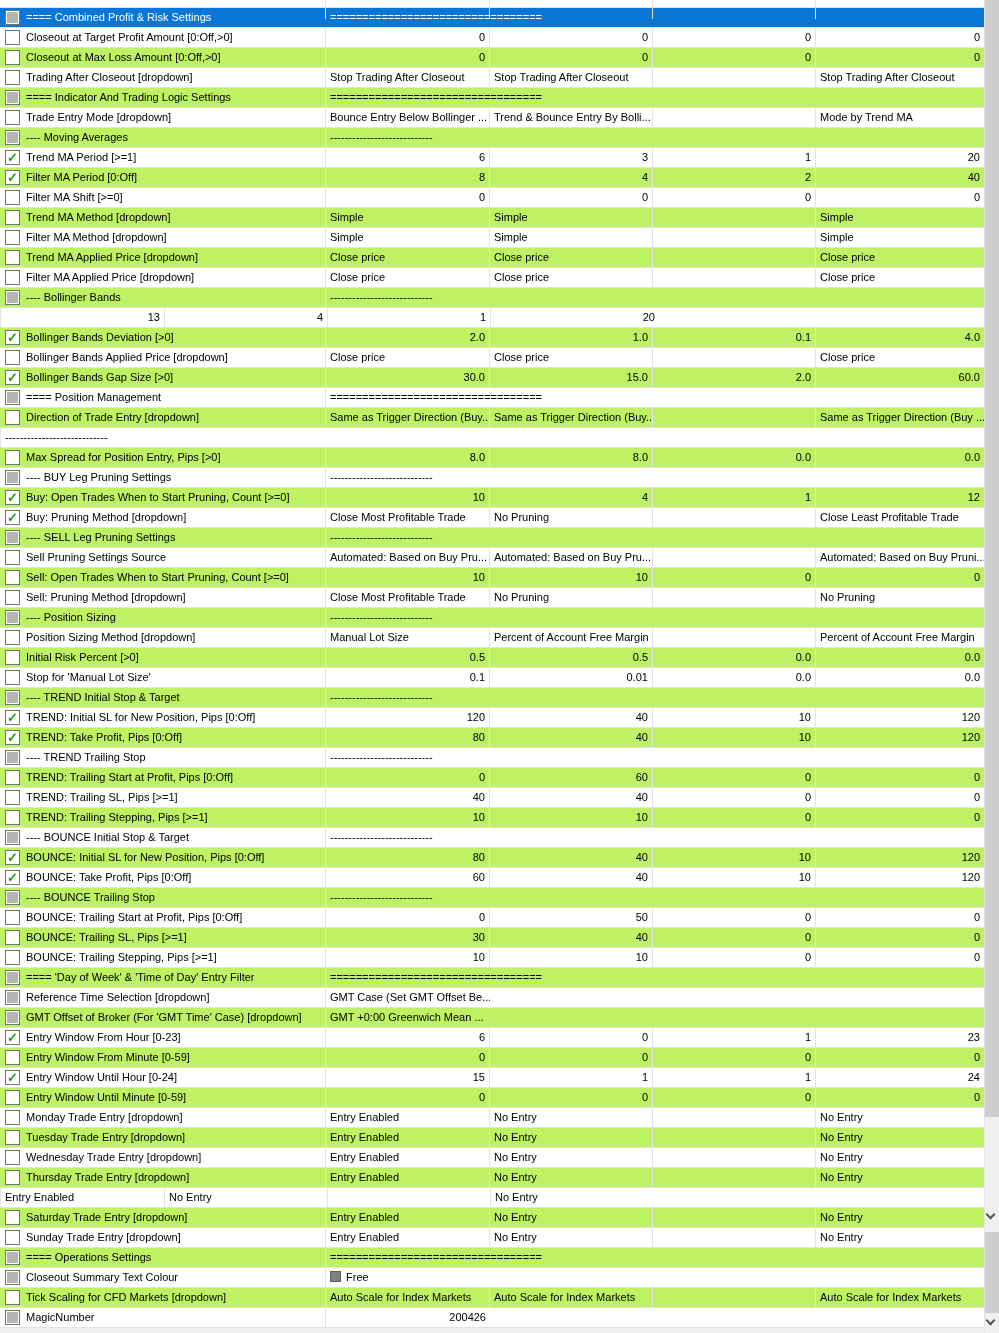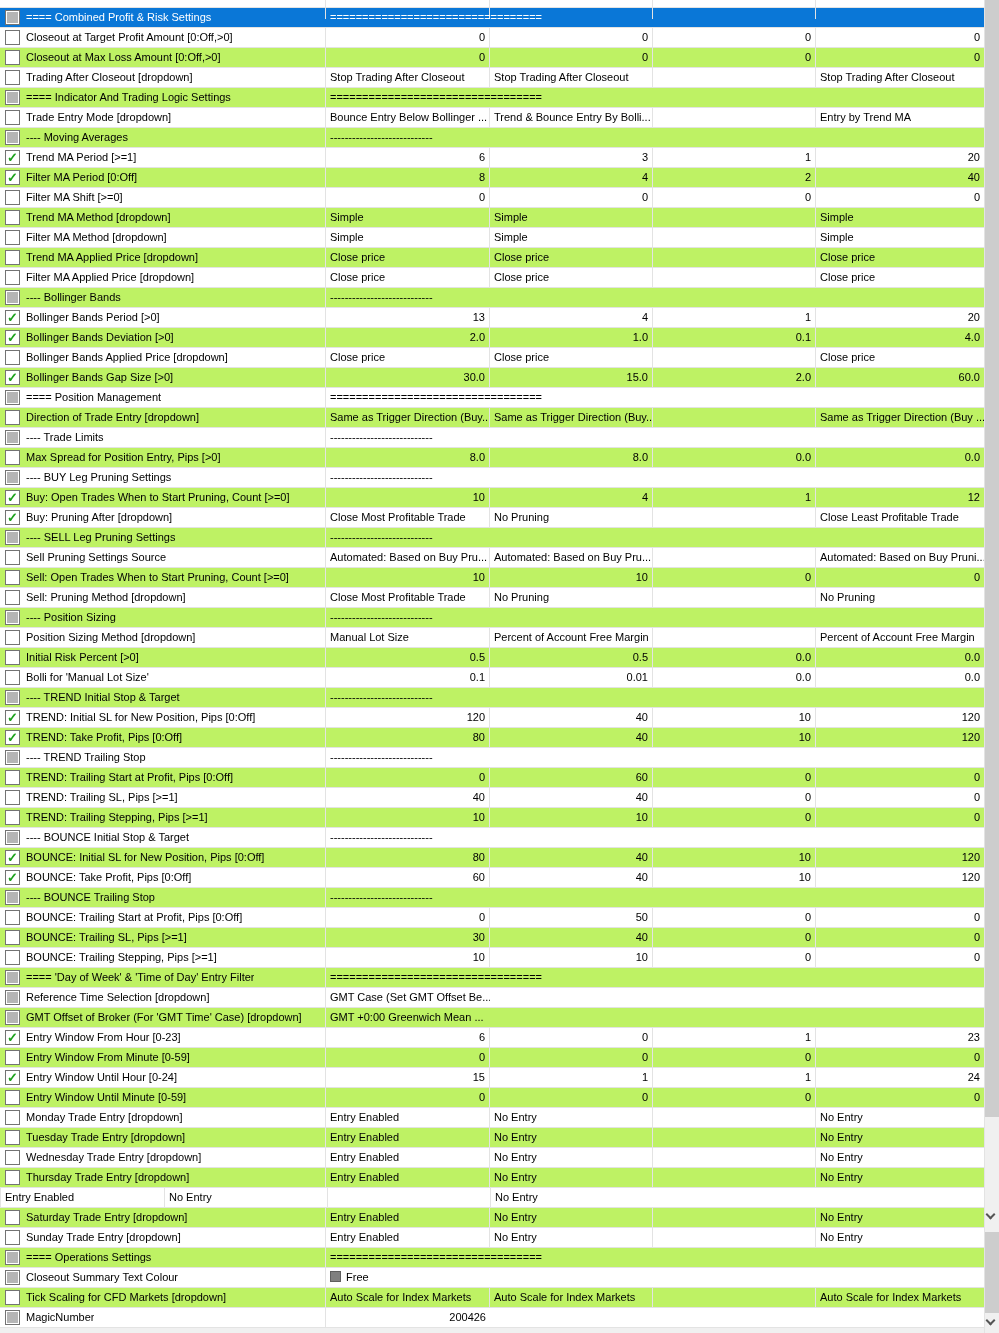--- a/index.html
+++ b/index.html
@@ -101,21 +101,21 @@
           </div>
         </div>
         <div class="row">
           <div class="cell name">
             <span class="cb"></span>
             <span class="nm">Trade Entry Mode [dropdown]</span>
           </div>
           <div class="cell v bl">Bounce Entry Below Bollinger ...</div>
           <div class="cell s1 bl">Trend &amp; Bounce Entry By Bolli...</div>
           <div class="cell s2 bl"></div>
-          <div class="cell s3 bl">Entry by Trend MA</div>
+          <div class="cell s3 bl">Mode by Trend MA</div>
         </div>
         <div class="row z">
           <div class="cell name">
             <span class="cb gray"></span>
             <span class="nm">---- Moving Averages</span>
           </div>
           <div class="cell wide bl">
             <div class="inner ovf"><span>----------------------------</span></div>
           </div>
         </div>
@@ -192,24 +192,20 @@
         <div class="row z">
           <div class="cell name">
             <span class="cb gray"></span>
             <span class="nm">---- Bollinger Bands</span>
           </div>
           <div class="cell wide bl">
             <div class="inner ovf"><span>----------------------------</span></div>
           </div>
         </div>
         <div class="row">
-          <div class="cell name">
-            <span class="cb on"></span>
-            <span class="nm">Bollinger Bands Period [&gt;0]</span>
-          </div>
           <div class="cell v bl num">13</div>
           <div class="cell s1 bl num">4</div>
           <div class="cell s2 bl num">1</div>
           <div class="cell s3 bl num">20</div>
         </div>
         <div class="row z">
           <div class="cell name">
             <span class="cb on"></span>
             <span class="nm">Bollinger Bands Deviation [&gt;0]</span>
           </div>
@@ -251,24 +247,20 @@
           <div class="cell name">
             <span class="cb"></span>
             <span class="nm">Direction of Trade Entry [dropdown]</span>
           </div>
           <div class="cell v bl">Same as Trigger Direction (Buy...</div>
           <div class="cell s1 bl">Same as Trigger Direction (Buy...</div>
           <div class="cell s2 bl"></div>
           <div class="cell s3 bl">Same as Trigger Direction (Buy ...</div>
         </div>
         <div class="row">
-          <div class="cell name">
-            <span class="cb gray"></span>
-            <span class="nm">---- Trade Limits</span>
-          </div>
           <div class="cell wide bl">
             <div class="inner ovf"><span>----------------------------</span></div>
           </div>
         </div>
         <div class="row z">
           <div class="cell name">
             <span class="cb"></span>
             <span class="nm">Max Spread for Position Entry, Pips [&gt;0]</span>
           </div>
           <div class="cell v bl num">8.0</div>
@@ -291,21 +283,21 @@
             <span class="nm">Buy: Open Trades When to Start Pruning, Count [&gt;=0]</span>
           </div>
           <div class="cell v bl num">10</div>
           <div class="cell s1 bl num">4</div>
           <div class="cell s2 bl num">1</div>
           <div class="cell s3 bl num">12</div>
         </div>
         <div class="row">
           <div class="cell name">
             <span class="cb on"></span>
-            <span class="nm">Buy: Pruning After [dropdown]</span>
+            <span class="nm">Buy: Pruning Method [dropdown]</span>
           </div>
           <div class="cell v bl">Close Most Profitable Trade</div>
           <div class="cell s1 bl">No Pruning</div>
           <div class="cell s2 bl"></div>
           <div class="cell s3 bl">Close Least Profitable Trade</div>
         </div>
         <div class="row z">
           <div class="cell name">
             <span class="cb gray"></span>
             <span class="nm">---- SELL Leg Pruning Settings</span>
@@ -369,21 +361,21 @@
             <span class="nm">Initial Risk Percent [&gt;0]</span>
           </div>
           <div class="cell v bl num">0.5</div>
           <div class="cell s1 bl num">0.5</div>
           <div class="cell s2 bl num">0.0</div>
           <div class="cell s3 bl num">0.0</div>
         </div>
         <div class="row">
           <div class="cell name">
             <span class="cb"></span>
-            <span class="nm">Bolli for 'Manual Lot Size'</span>
+            <span class="nm">Stop for 'Manual Lot Size'</span>
           </div>
           <div class="cell v bl num">0.1</div>
           <div class="cell s1 bl num">0.01</div>
           <div class="cell s2 bl num">0.0</div>
           <div class="cell s3 bl num">0.0</div>
         </div>
         <div class="row z">
           <div class="cell name">
             <span class="cb gray"></span>
             <span class="nm">---- TREND Initial Stop &amp; Target</span>

